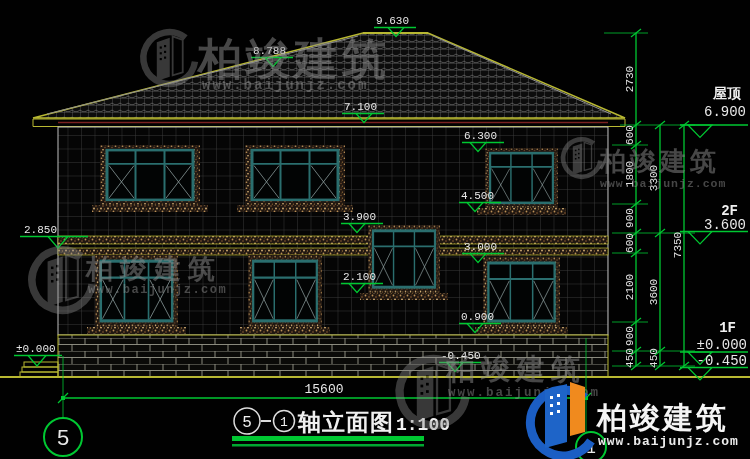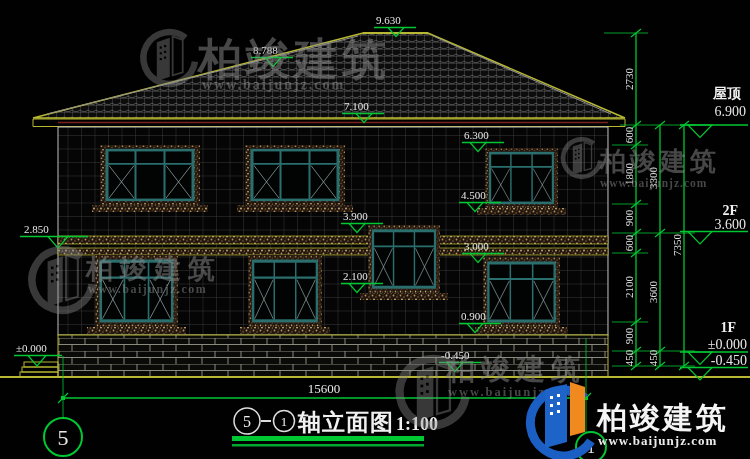--- a/index.html
+++ b/index.html
@@ -1,17 +1,17 @@
 <!DOCTYPE html>
 <html><head>
 <meta charset="utf-8">
 <style>
   html,body{margin:0;padding:0;background:#000;}
   .stage{position:relative;width:750px;height:459px;background:#010101;overflow:hidden;
-         font-family:Liberation Serif, serif;}
+         font-family:Liberation Mono, monospace;}
   svg{display:block;}
   .gl{stroke:#00c832;stroke-width:1.3;fill:none;}
   .glt{stroke:#00c832;stroke-width:0.8;fill:none;}
   .tri{stroke:#00c832;stroke-width:1.2;fill:none;}
   .mt{fill:#e8e8e8;font-size:11px;}
   .mtb{fill:#f0f0f0;font-size:14px;font-weight:bold;}
   .mtr{fill:#e8e8e8;font-size:14px;}
   .rot{fill:#e0e0e0;font-size:11px;text-anchor:middle;}
   .olv{stroke:#b8b832;fill:none;}
   .wm{fill:#8c8c8c;opacity:.5;font-weight:bold;}

